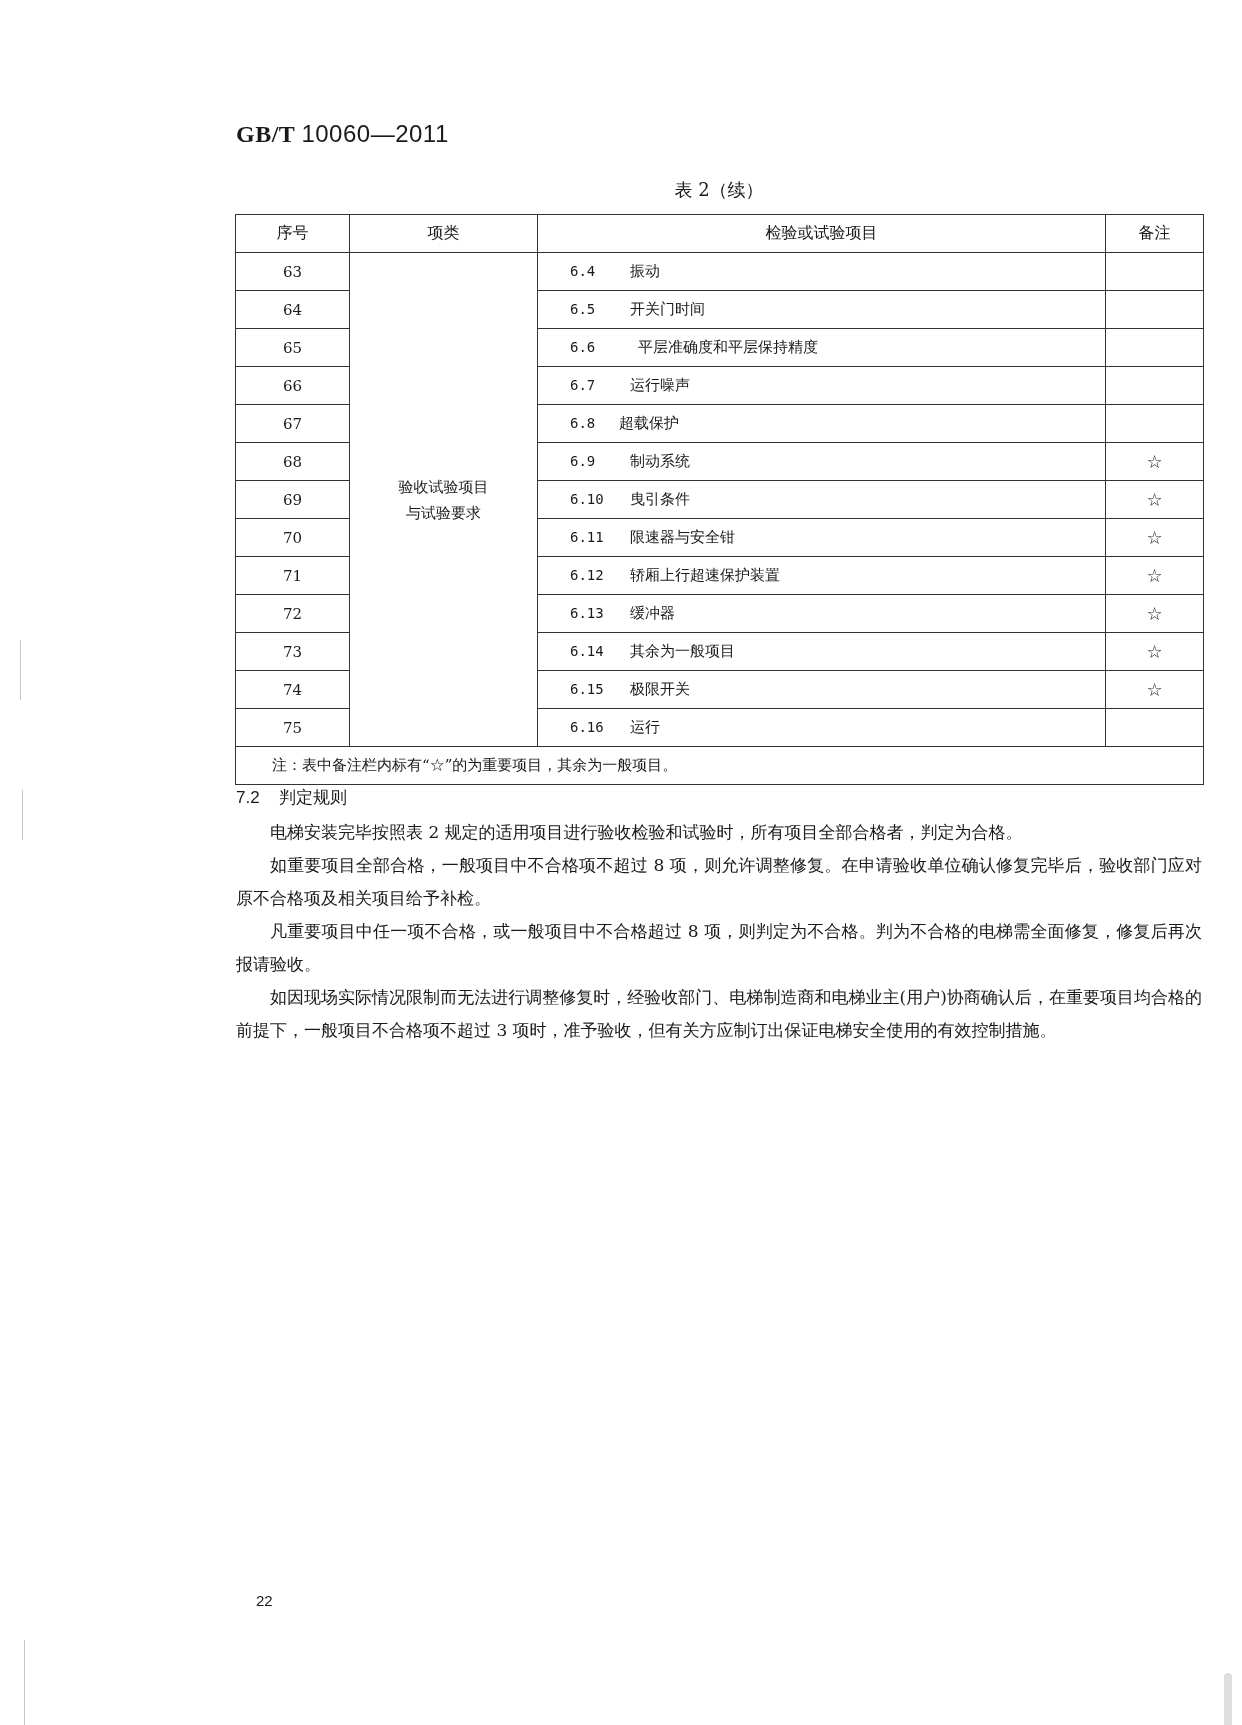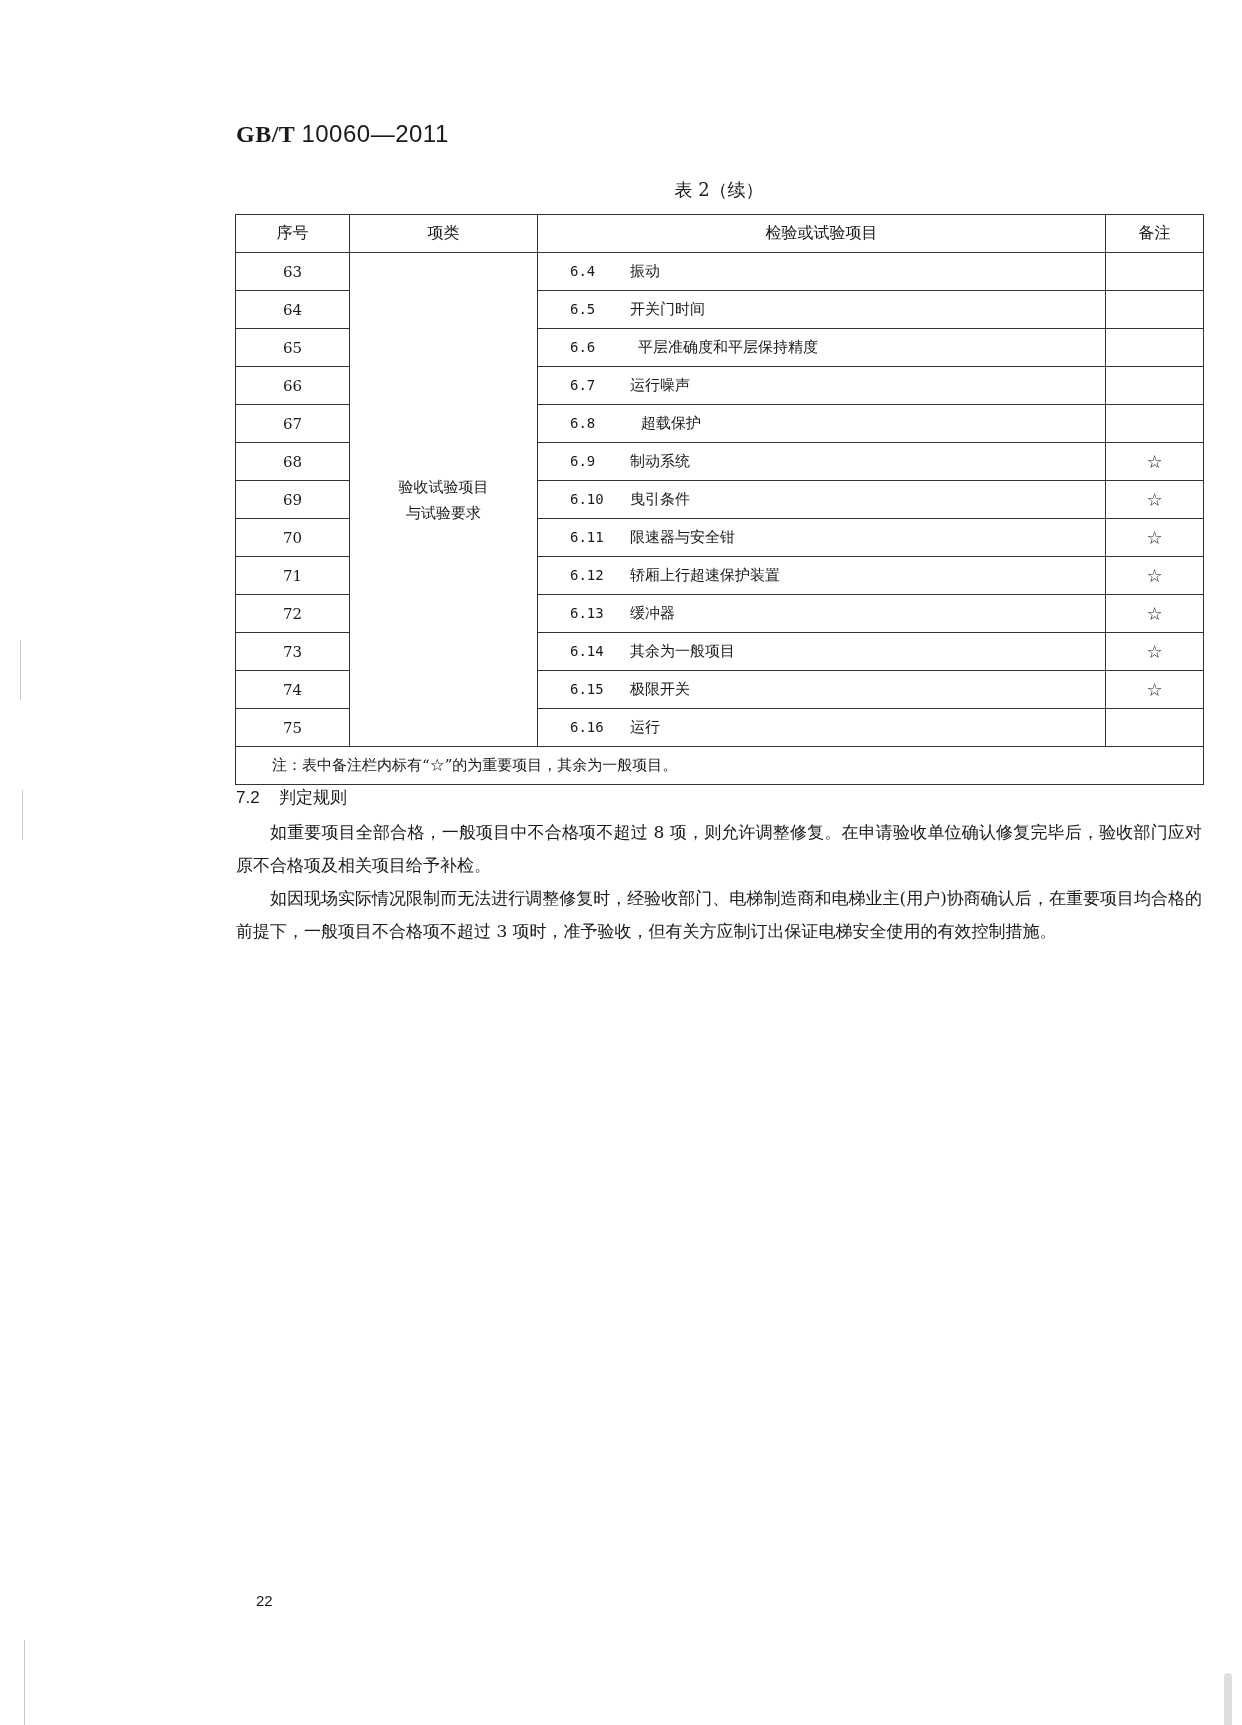--- a/index.html
+++ b/index.html
@@ -98,21 +98,21 @@
         <td class="item"><span class="clause">6.6</span><span style="margin-left: 20px;">平层准确度和平层保持精度</span></td>
         <td class="star"></td>
       </tr>
       <tr>
         <td class="center">66</td>
         <td class="item"><span class="clause">6.7</span><span style="margin-left: 12px;">运行噪声</span></td>
         <td class="star"></td>
       </tr>
       <tr>
         <td class="center">67</td>
-        <td class="item"><span class="clause">6.8</span><span style="margin-left: 23px;">超载保护</span></td>
+        <td class="item"><span class="clause">6.8</span><span style="margin-left: 1px;">超载保护</span></td>
         <td class="star"></td>
       </tr>
       <tr>
         <td class="center">68</td>
         <td class="item"><span class="clause">6.9</span><span style="margin-left: 12px;">制动系统</span></td>
         <td class="star">☆</td>
       </tr>
       <tr>
         <td class="center">69</td>
         <td class="item"><span class="clause">6.10</span><span style="margin-left: 12px;">曳引条件</span></td>
@@ -155,21 +155,23 @@
     </tr>
   </tfoot>
 </table>
 
 <div class="sec-heading">
   <span class="secno">7.2</span>
   <span>判定规则</span>
 </div>
 
 <div class="body-text">
+  <p>电梯安装完毕按照表 2 规定的适用项目进行验收检验和试验时，所有项目全部合格者，判定为合格。</p>
   <p>如重要项目全部合格，一般项目中不合格项不超过 8 项，则允许调整修复。在申请验收单位确认修复完毕后，验收部门应对原不合格项及相关项目给予补检。</p>
+  <p>凡重要项目中任一项不合格，或一般项目中不合格超过 8 项，则判定为不合格。判为不合格的电梯需全面修复，修复后再次报请验收。</p>
   <p>如因现场实际情况限制而无法进行调整修复时，经验收部门、电梯制造商和电梯业主(用户)协商确认后，在重要项目均合格的前提下，一般项目不合格项不超过 3 项时，准予验收，但有关方应制订出保证电梯安全使用的有效控制措施。</p>
 </div>
 
 <div class="page-num">22</div>
 
 <div class="scan-mark" style="left:20px;top:640px;height:60px;"></div>
 <div class="scan-mark" style="left:22px;top:790px;height:50px;"></div>
 <div class="scan-mark" style="left:24px;top:1640px;height:85px;"></div>
 
 <div class="scrollbar-thumb"></div>

